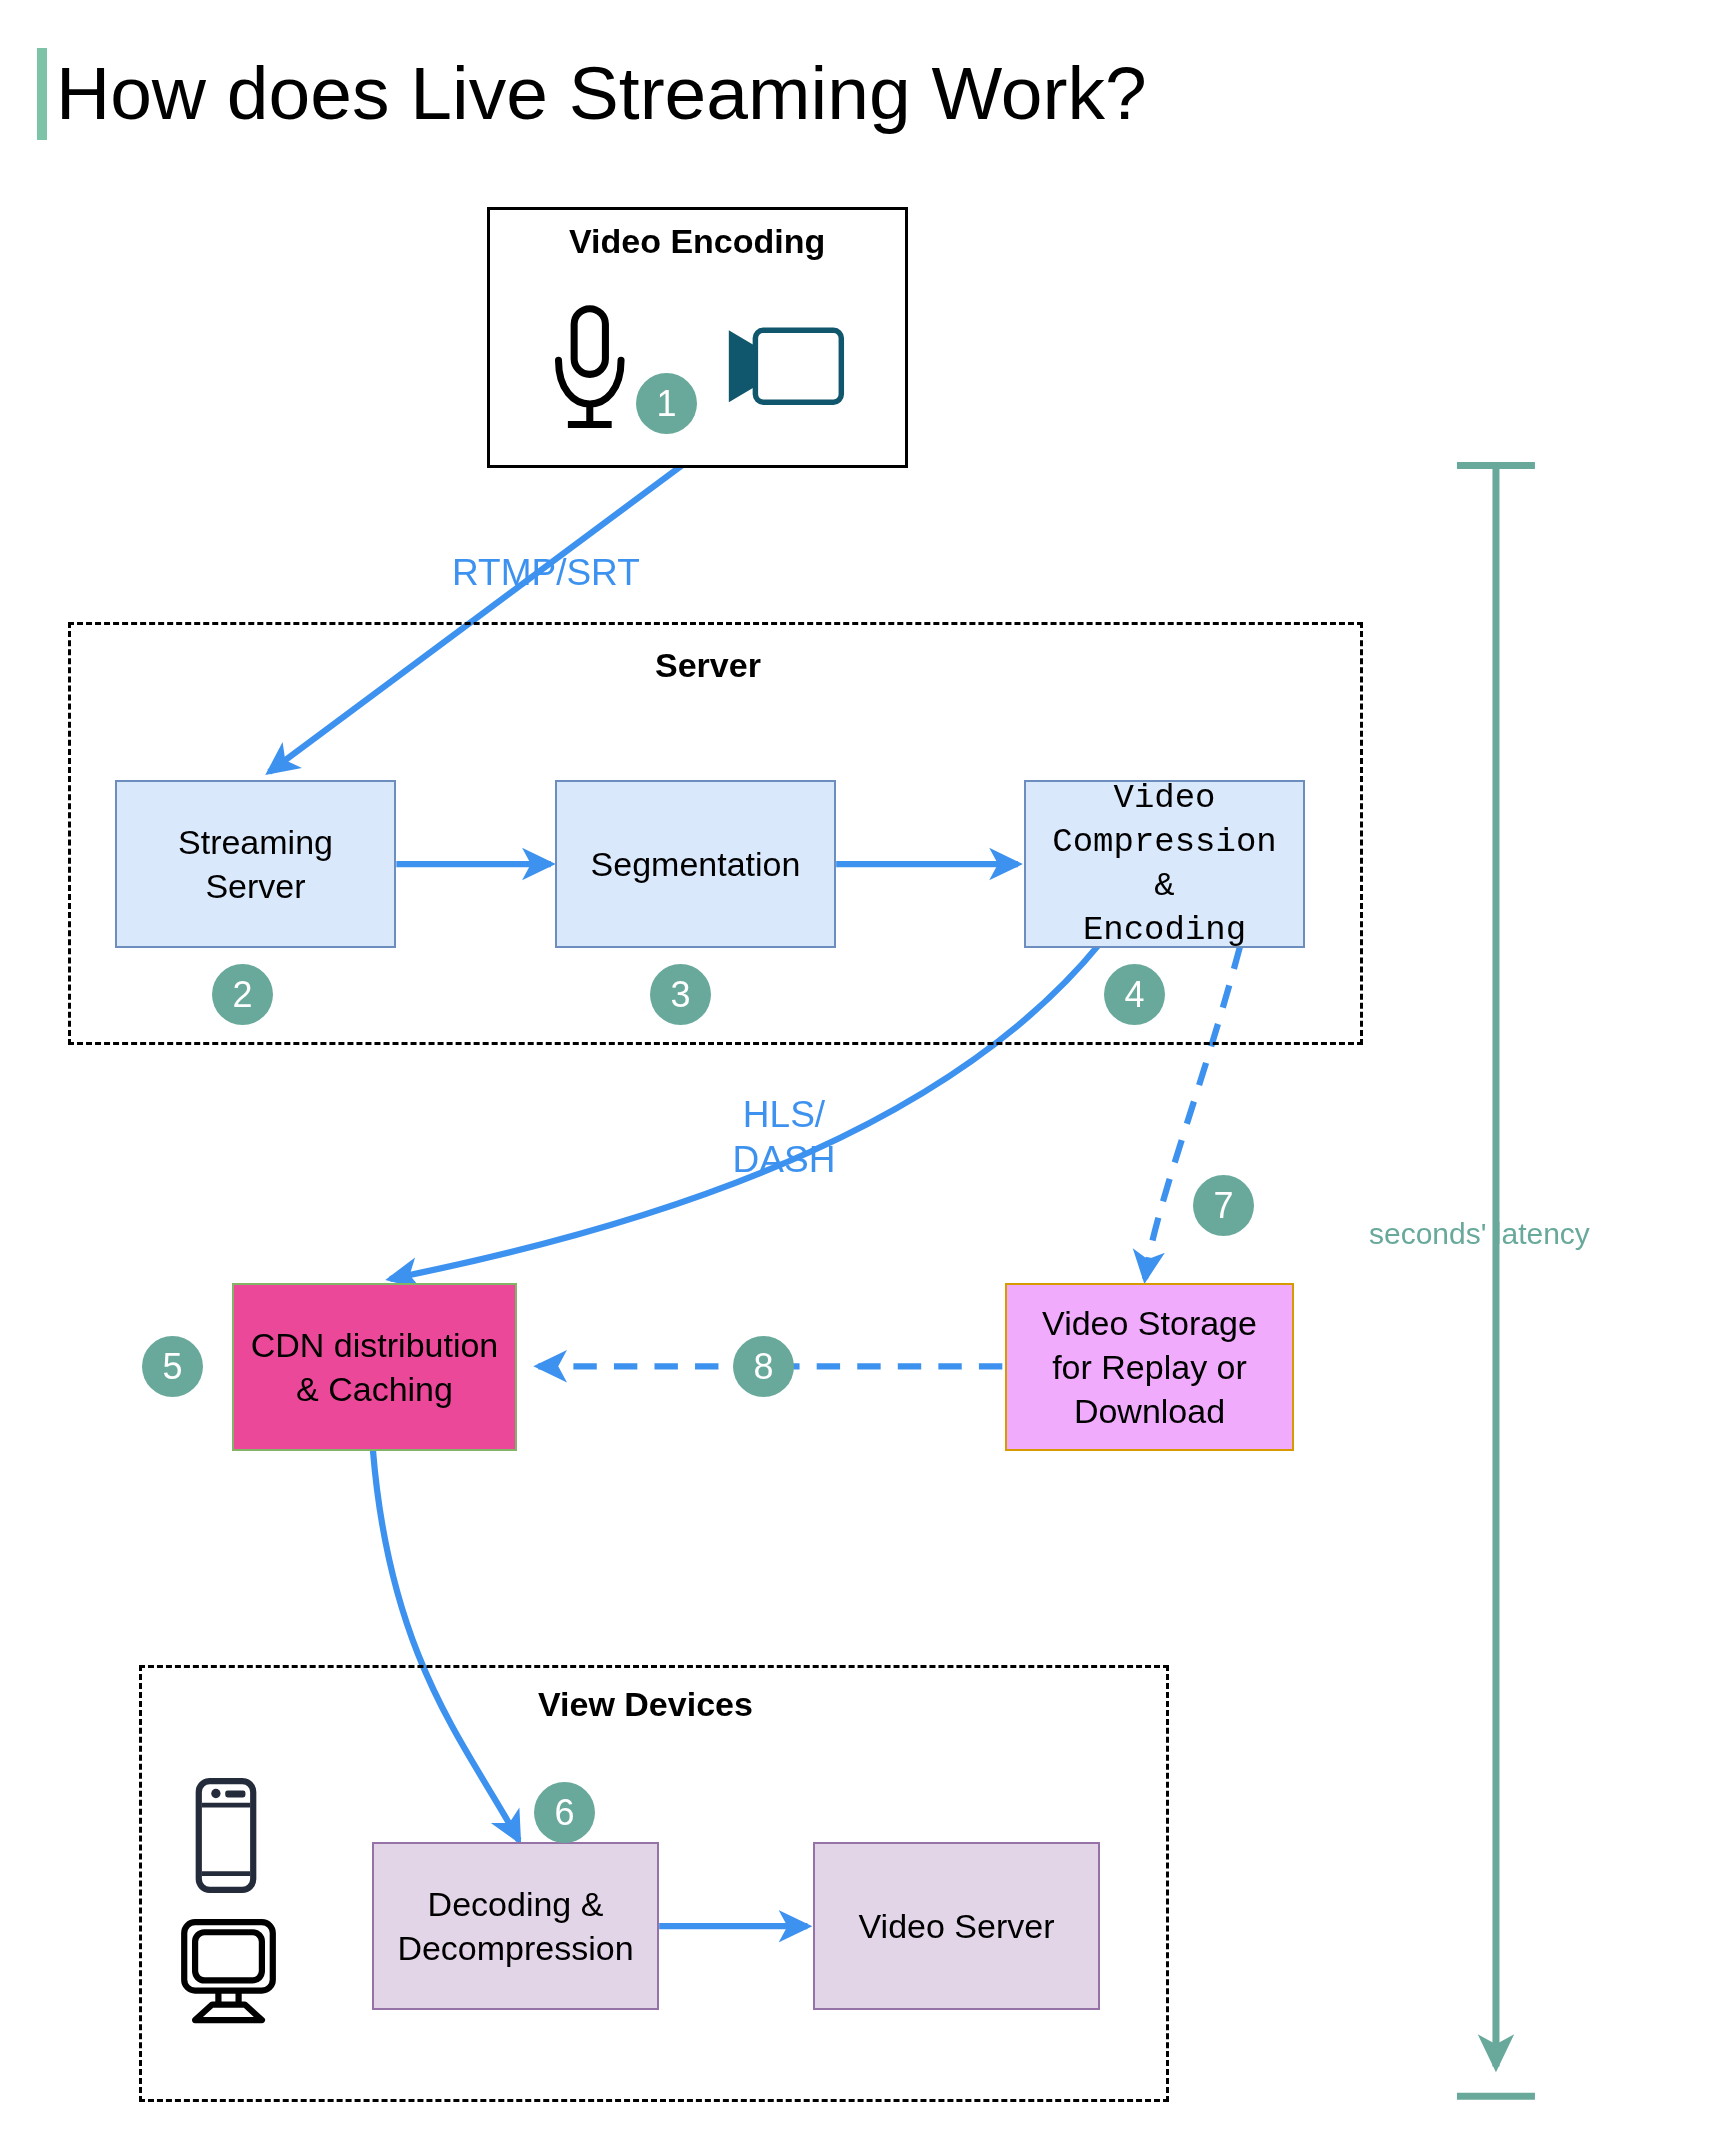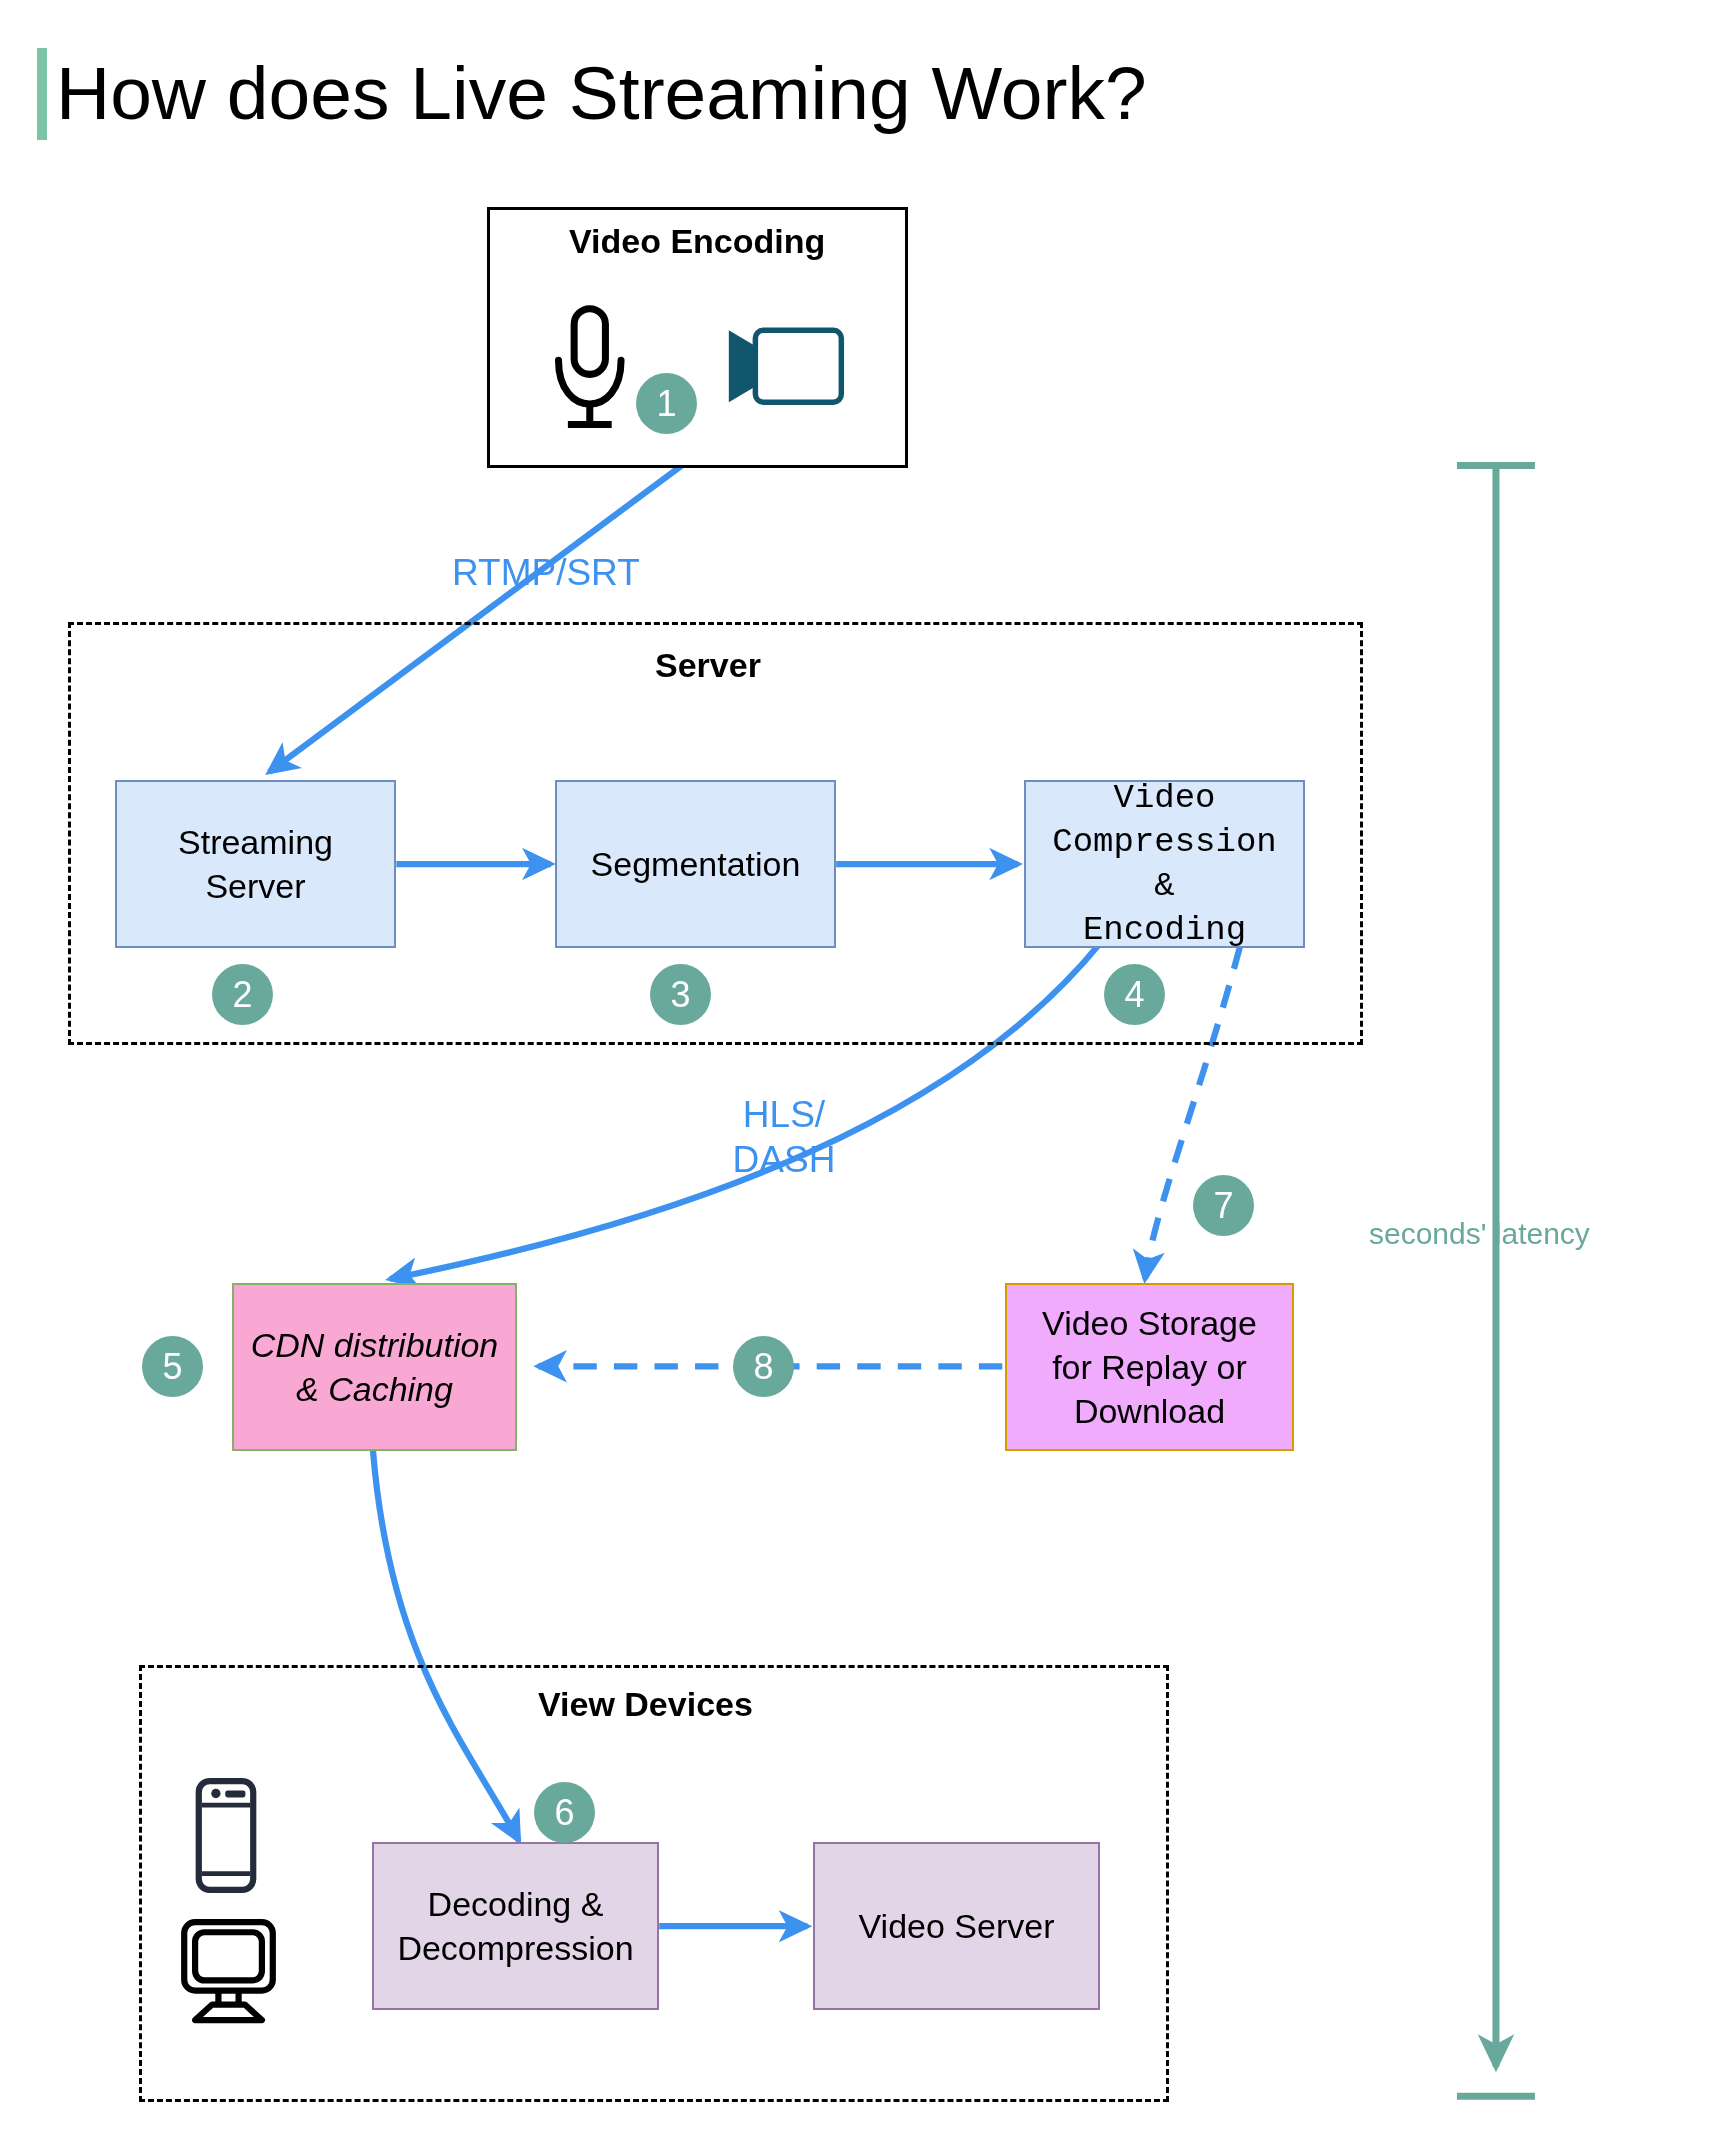--- a/index.html
+++ b/index.html
@@ -61,21 +61,21 @@
     align-items: center;
     justify-content: center;
     text-align: center;
     font-size: 34px;
     line-height: 44px;
     color: #000000;
     padding: 3.1px 7.8px;
     white-space: pre-line;
   }
   .node.blue   { background: #dae8fc; border: 2.3px solid #6c8ebf; }
-  .node.green  { background: #f9a8d4; border: 2.3px solid #82b366; font-style: italic; }
+  .node.green  { background: #ec4899; border: 2.3px solid #82b366; }
   .node.orange { background: #f0abfc; border: 2.3px solid #d79b00; }
   .node.purple { background: #e1d5e7; border: 2.3px solid #9673a6; }
   .node.plain  { background: #ffffff; border: 3.1px solid #000000; }
 
   
   .group {
     position: absolute;
     box-sizing: border-box;
     border: 3.1px dashed #000000;
     background: transparent;

